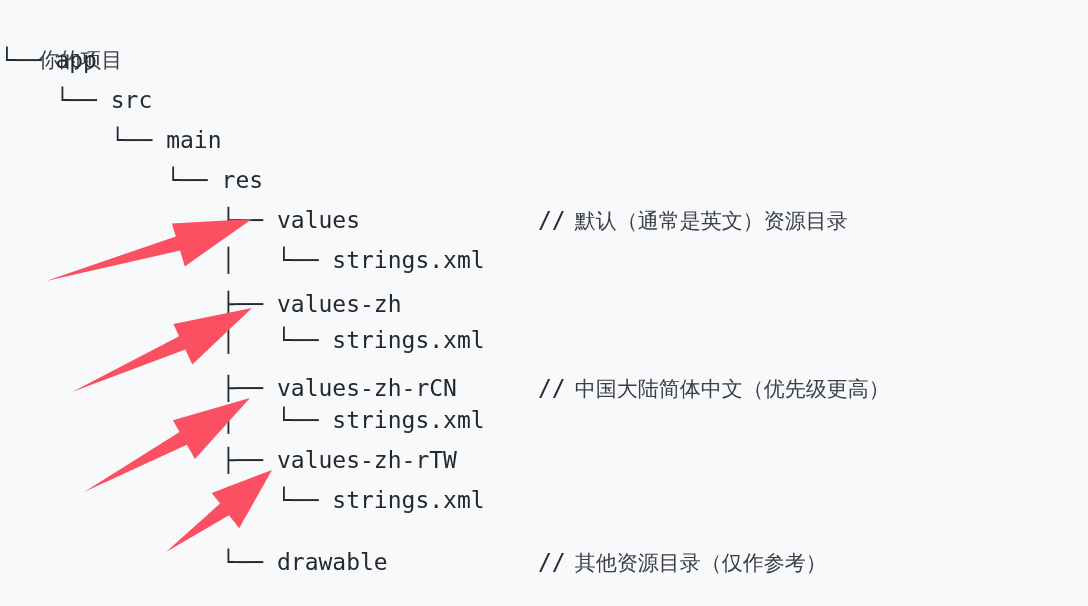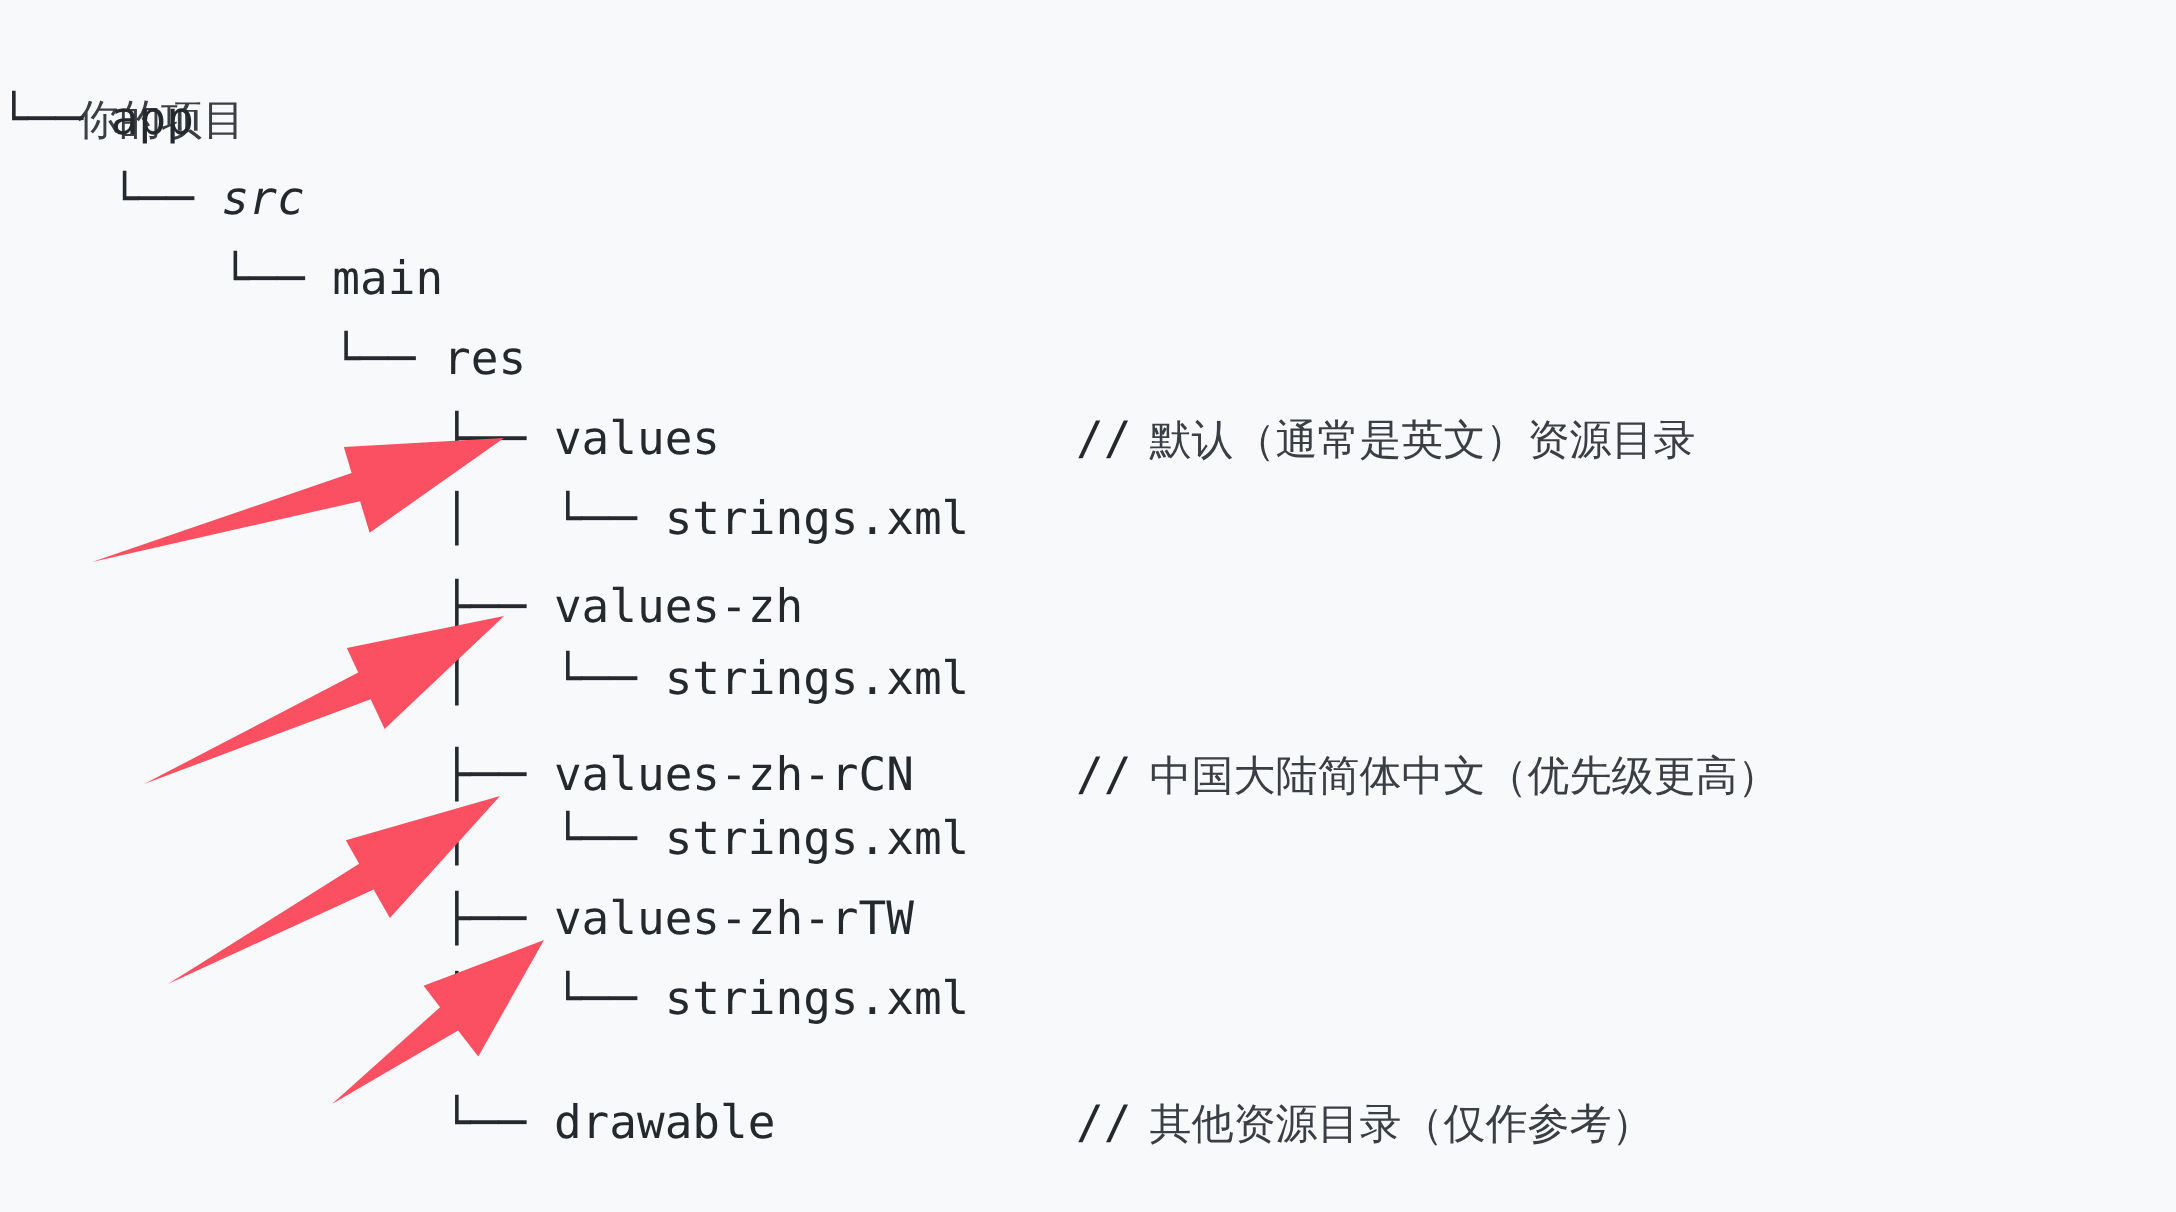--- a/index.html
+++ b/index.html
@@ -83,21 +83,21 @@
 <body>
 
 <div id="canvas">
 
   <div class="tree-line" style="top:0px;">
     <span class="cjk">你的项目</span>
   </div>
 
   <div id="tree-rows">
       <div class="tree-line" style="top: 40px;"><span class="glyphs">└── app</span></div>
-      <div class="tree-line" style="top: 80px; font-style: italic;"><span class="glyphs">    └── src</span></div>
+      <div class="tree-line" style="top: 80px;"><span class="glyphs">    └── src</span></div>
       <div class="tree-line" style="top: 120px;"><span class="glyphs">        └── main</span></div>
       <div class="tree-line" style="top: 160px;"><span class="glyphs">            └── res</span></div>
       <div class="tree-line" style="top: 200px;"><span class="glyphs">                ├── values</span><div class="comment"><span class="slashes">//</span><span class="ctext">默认（通常是英文）资源目录</span></div></div>
       <div class="tree-line" style="top: 240px;"><span class="glyphs">                │   └── strings.xml</span></div>
       <div class="tree-line" style="top: 284px;"><span class="glyphs">                ├── values-zh</span></div>
       <div class="tree-line" style="top: 320px;"><span class="glyphs">                │   └── strings.xml</span></div>
       <div class="tree-line" style="top: 368px;"><span class="glyphs">                ├── values-zh-rCN</span><div class="comment"><span class="slashes">//</span><span class="ctext">中国大陆简体中文（优先级更高）</span></div></div>
       <div class="tree-line" style="top: 400px;"><span class="glyphs">                │   └── strings.xml</span></div>
       <div class="tree-line" style="top: 440px; text-decoration: underline;"><span class="glyphs">                ├── values-zh-rTW</span></div>
       <div class="tree-line" style="top: 480px;"><span class="glyphs">                │   └── strings.xml</span></div>

